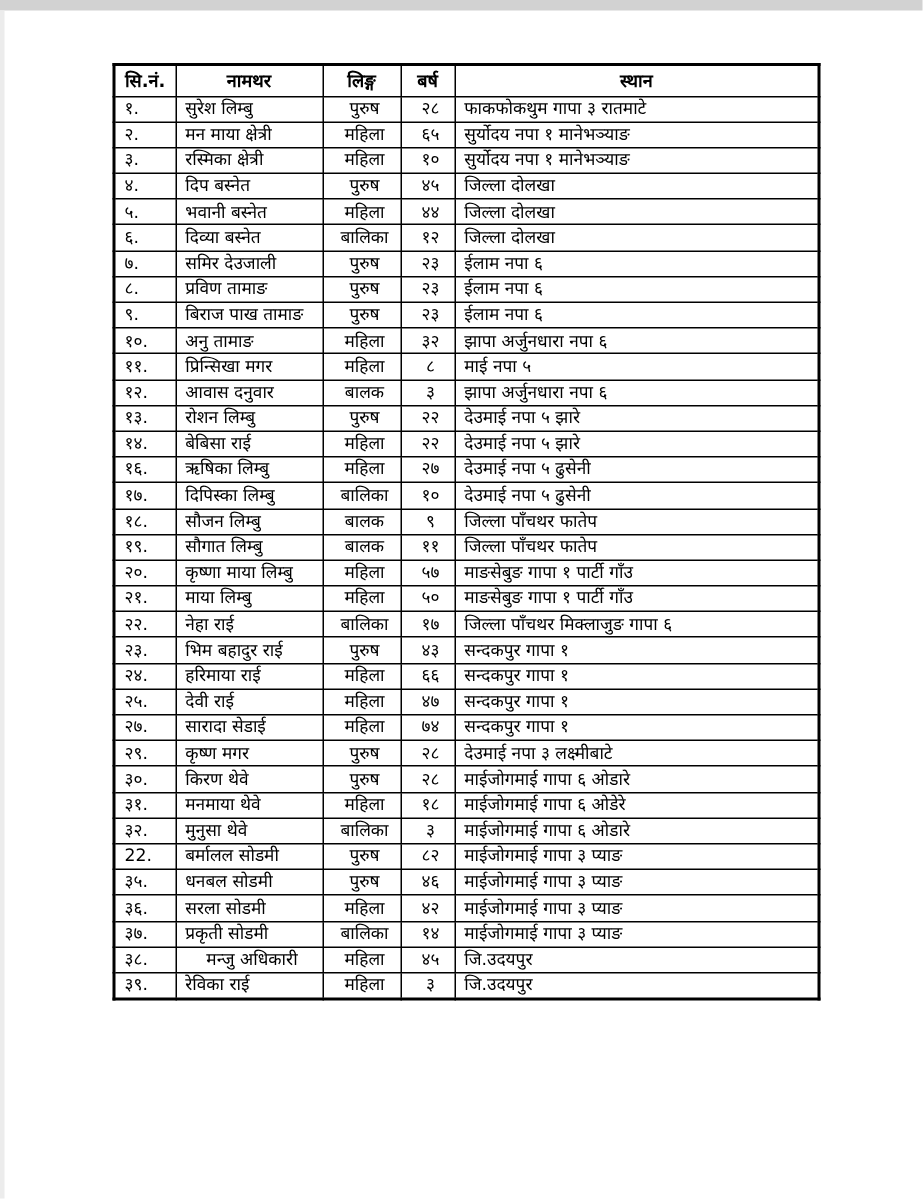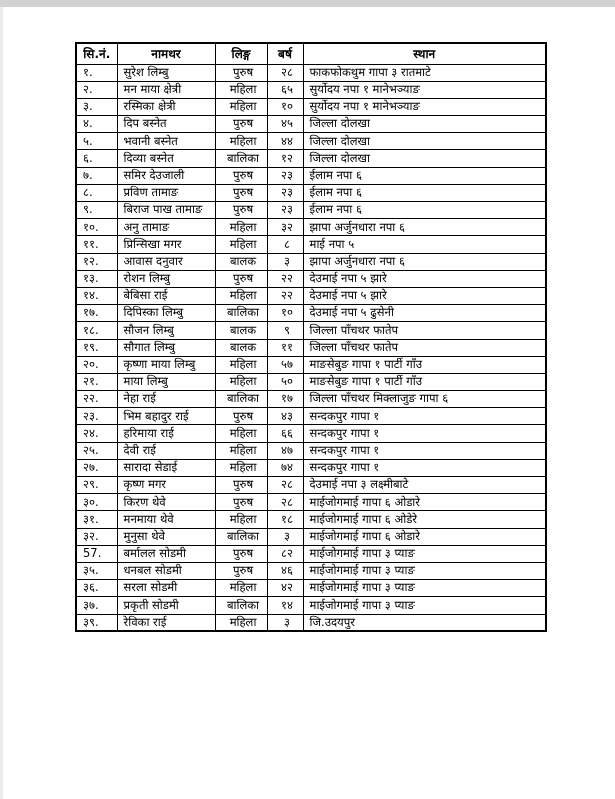--- a/index.html
+++ b/index.html
@@ -184,20 +184,27 @@
           <td class="c-place">देउमाई नपा ५ झारे</td>
         </tr>
         <tr>
           <td class="c-sn">१४.</td>
           <td class="c-name">बेबिसा राई</td>
           <td class="c-gender">महिला</td>
           <td class="c-age">२२</td>
           <td class="c-place">देउमाई नपा ५ झारे</td>
         </tr>
         <tr>
+          <td class="c-sn">१६.</td>
+          <td class="c-name">ऋषिका लिम्बु</td>
+          <td class="c-gender">महिला</td>
+          <td class="c-age">२७</td>
+          <td class="c-place">देउमाई नपा ५ ढुसेनी</td>
+        </tr>
+        <tr>
           <td class="c-sn">१७.</td>
           <td class="c-name">दिपिस्का लिम्बु</td>
           <td class="c-gender">बालिका</td>
           <td class="c-age">१०</td>
           <td class="c-place">देउमाई नपा ५ ढुसेनी</td>
         </tr>
         <tr>
           <td class="c-sn">१८.</td>
           <td class="c-name">सौजन लिम्बु</td>
           <td class="c-gender">बालक</td>
@@ -282,21 +289,21 @@
           <td class="c-place">माईजोगमाई गापा ६ ओडेरे</td>
         </tr>
         <tr>
           <td class="c-sn">३२.</td>
           <td class="c-name">मुनुसा थेवे</td>
           <td class="c-gender">बालिका</td>
           <td class="c-age">३</td>
           <td class="c-place">माईजोगमाई गापा ६ ओडारे</td>
         </tr>
         <tr>
-          <td class="c-sn">57.</td>
+          <td class="c-sn">22.</td>
           <td class="c-name">बर्मालल सोडमी</td>
           <td class="c-gender">पुरुष</td>
           <td class="c-age">८२</td>
           <td class="c-place">माईजोगमाई गापा ३ प्याङ</td>
         </tr>
         <tr>
           <td class="c-sn">३५.</td>
           <td class="c-name">धनबल सोडमी</td>
           <td class="c-gender">पुरुष</td>
           <td class="c-age">४६</td>
@@ -308,20 +315,27 @@
           <td class="c-gender">महिला</td>
           <td class="c-age">४२</td>
           <td class="c-place">माईजोगमाई गापा ३ प्याङ</td>
         </tr>
         <tr>
           <td class="c-sn">३७.</td>
           <td class="c-name">प्रकृती सोडमी</td>
           <td class="c-gender">बालिका</td>
           <td class="c-age">१४</td>
           <td class="c-place">माईजोगमाई गापा ३ प्याङ</td>
+        </tr>
+        <tr>
+          <td class="c-sn">३८.</td>
+          <td class="c-name centered">मन्जु अधिकारी</td>
+          <td class="c-gender">महिला</td>
+          <td class="c-age">४५</td>
+          <td class="c-place">जि.उदयपुर</td>
         </tr>
         <tr>
           <td class="c-sn">३९.</td>
           <td class="c-name">रेविका राई</td>
           <td class="c-gender">महिला</td>
           <td class="c-age">३</td>
           <td class="c-place">जि.उदयपुर</td>
         </tr>
       </tbody>
   </table>

